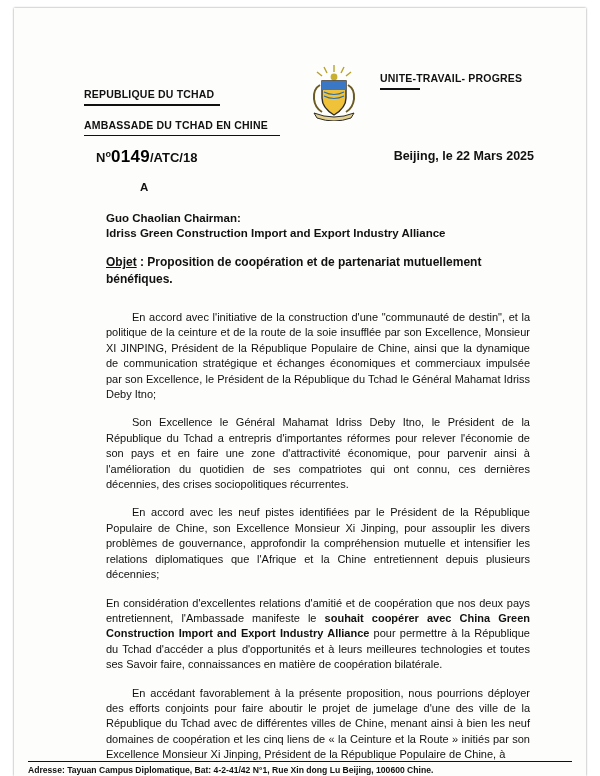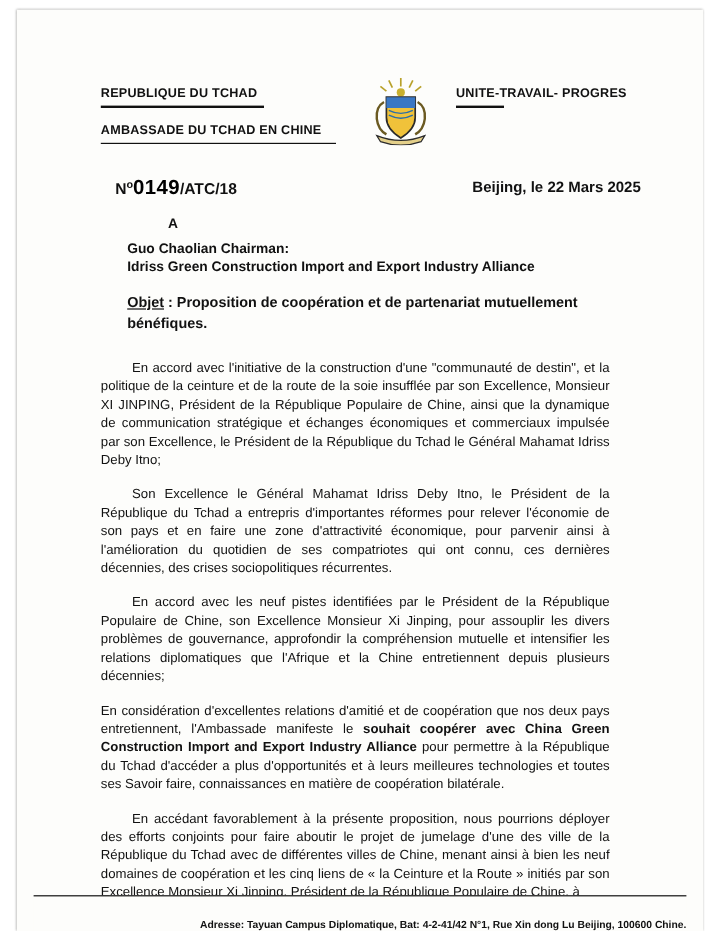--- a/index.html
+++ b/index.html
@@ -35,21 +35,21 @@
   }
 
   
   .header {
     position: relative;
     height: 62px;
   }
   .header-left {
     position: absolute;
     left: 0;
-    top: 8px;
+    top: 24px;
     width: 210px;
   }
   .header-right {
     position: absolute;
     left: 296px;
     top: 8px;
     width: 170px;
   }
   .hdr-line {
     font-size: 10.5px;
@@ -112,62 +112,63 @@
   }
 
   .a-line {
     margin-top: 14px;
     margin-left: 56px;
     font-size: 11.5px;
     font-weight: bold;
   }
 
   .addressee {
-    margin-top: 8px;
+    margin-top: 18px;
     margin-left: 22px;
     font-size: 11.5px;
     font-weight: bold;
     line-height: 15px;
   }
 
   .subject {
     margin-top: 13px;
     margin-left: 22px;
     font-size: 12px;
     font-weight: bold;
     line-height: 17px;
     width: 420px;
   }
   .subject .u {
     text-decoration: underline;
   }
 
   .body {
     margin-top: 22px;
+    margin-left: 22px;
     width: 424px;
   }
   .para {
     font-size: 11px;
     line-height: 15.4px;
     text-align: justify;
     margin: 0 0 13px 0;
     text-indent: 26px;
   }
   .para.noindent { text-indent: 0; }
   .para b { font-weight: bold; }
 
   
   .footer {
     position: absolute;
     left: 14px;
     right: 14px;
     bottom: 0px;
     border-top: 1.4px solid #111;
-    padding-top: 18px;
-    text-align: right;
+    padding-top: 3px;
+    text-align: left;
     font-size: 8.6px;
     font-weight: bold;
     line-height: 11px;
     background: #fdfdfb;
   }
 </style>
 </head>
 <body>
 
 <div class="page">

